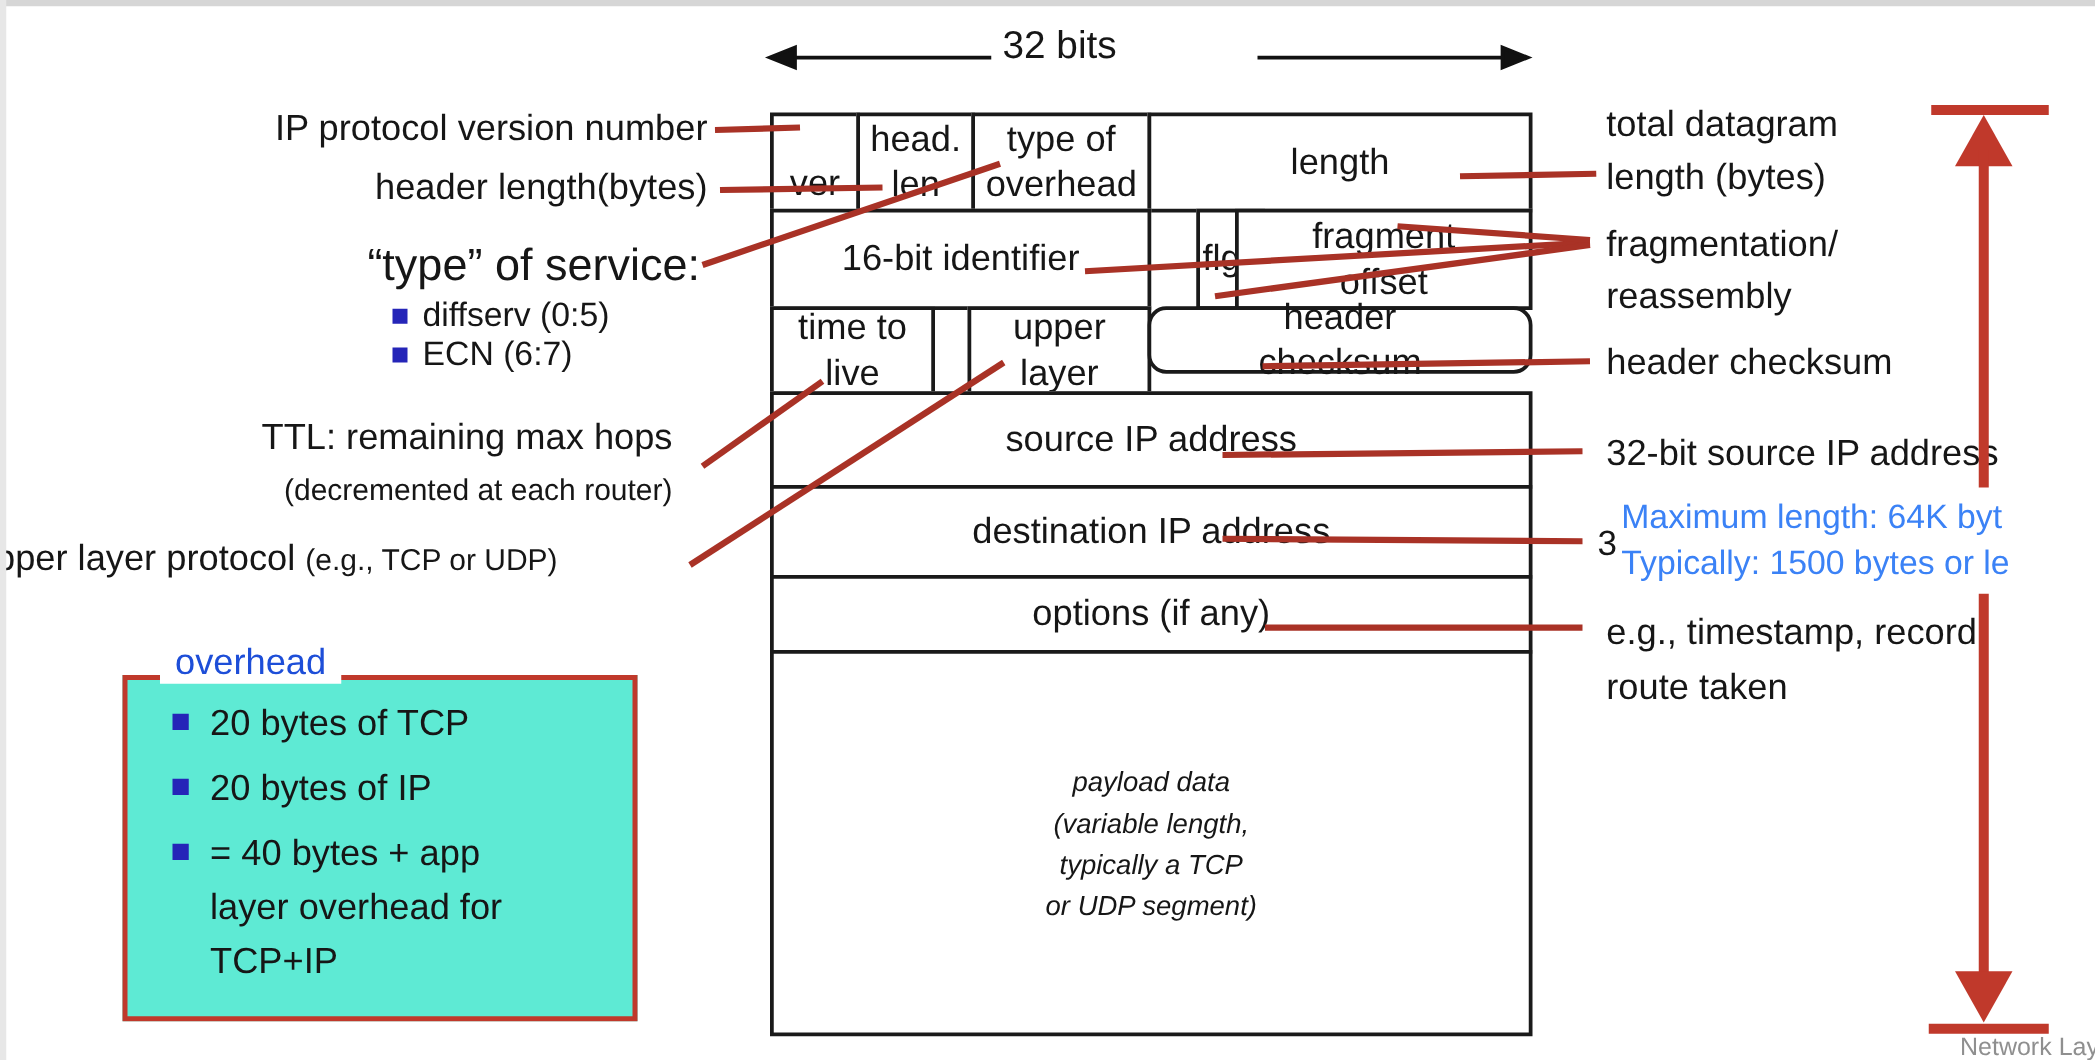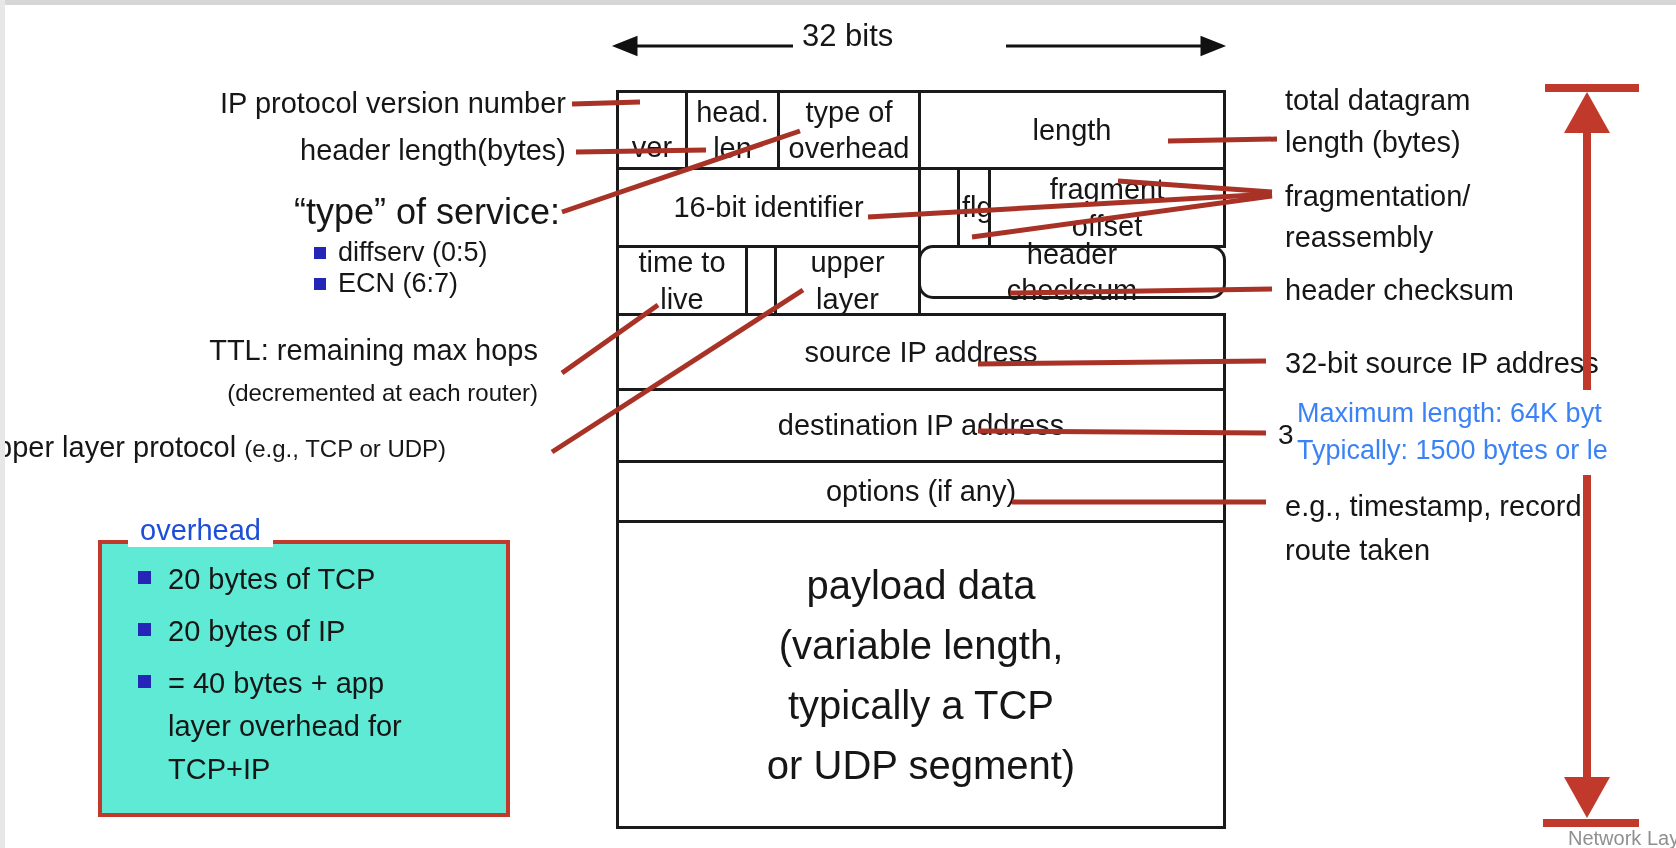--- a/index.html
+++ b/index.html
@@ -12,21 +12,21 @@
   .edge-top{position:absolute;left:0;top:0;width:1676px;height:5px;background:#d6d6d6;z-index:10;}
   .edge-left{position:absolute;left:0;top:0;width:5px;height:848px;background:#e7e7e7;z-index:10;}
 
   
   .cell{
     position:absolute;box-sizing:border-box;border:3px solid #1a1a1a;background:#fff;
     display:flex;align-items:center;justify-content:center;text-align:center;
     font-size:29px;line-height:1.25;white-space:pre-line;z-index:1;
   }
   .cell.bottom{align-items:flex-end;padding-bottom:7px;}
-  .payload{font-size:40px;line-height:1.5;}
+  .payload{font-size:22px;line-height:1.5;font-style:italic;}
 
   
   .lbl{position:absolute;z-index:2;font-size:28px;line-height:1.2;white-space:pre-line;}
   .lbl.right-align{text-align:right;}
   .small{font-size:24px;}
   .bullet-row{position:absolute;z-index:2;display:flex;align-items:center;font-size:27px;}
   .sq{width:12px;height:12px;background:#2525b8;margin-right:12px;flex:0 0 auto;}
 
   
   .obox{position:absolute;left:98px;top:540px;width:412px;height:277px;

